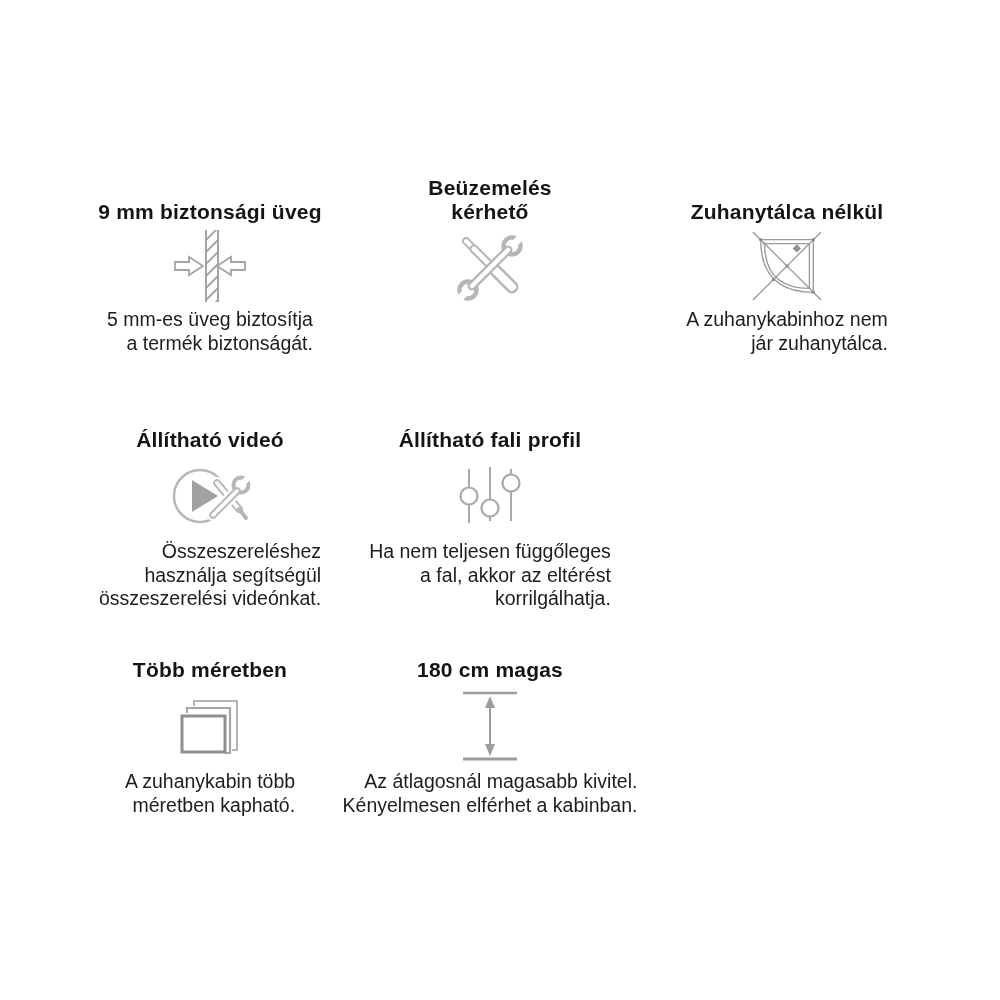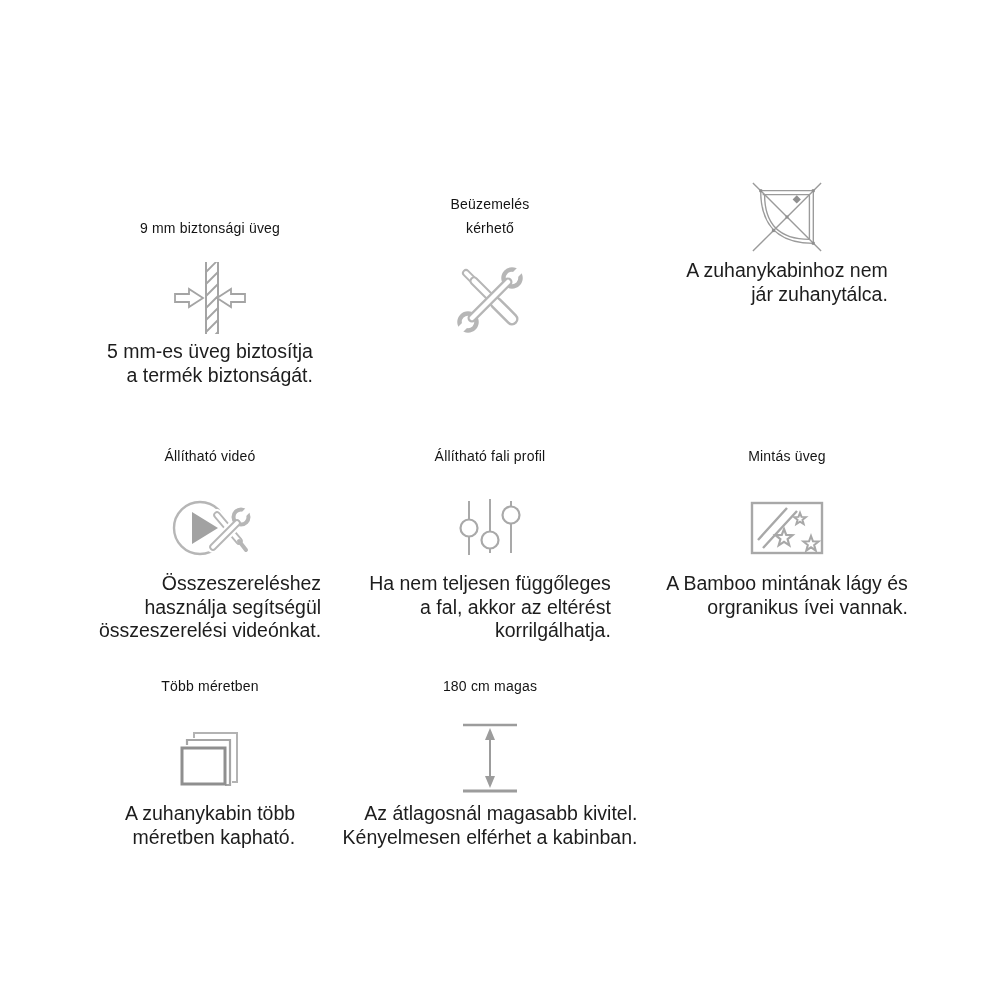--- a/index.html
+++ b/index.html
@@ -8,22 +8,22 @@
     font-family:"Liberation Sans",sans-serif;
   }
   .stage{position:absolute;inset:0;background:#ffffff;}
   .cell{
     position:absolute;width:340px;transform:translateX(-50%);
     display:flex;flex-direction:column;align-items:center;
   }
   .c1{left:210px}.c2{left:490px}.c3{left:787px}
   .r1{top:175px}.r2{top:425px}.r3{top:655px}
   .title{
-    margin:16px;display:flex;align-items:flex-end;justify-content:center;
-    font-size:14px;line-height:24px;font-weight:normal;color:#141414;
+    margin:0;display:flex;align-items:flex-end;justify-content:center;
+    font-size:21px;line-height:24px;font-weight:bold;color:#141414;
     white-space:pre-line;text-align:center;letter-spacing:.2px;
   }
   .r1 .title{height:49px}
   .r2 .title,.r3 .title{height:27px}
   .icon-box{display:flex;align-items:center;justify-content:center;}
   .r1 .icon-box{height:84px}
   .r2 .icon-box,.r3 .icon-box{height:88px}
   .desc{
     margin:0;font-size:19.5px;line-height:23.5px;color:#1d1d1d;
     white-space:pre-line;text-align:right;
@@ -71,20 +71,21 @@
         <line x1="60" y1="17" x2="70" y2="7" stroke="#ffffff" stroke-width="7"></line>
         <circle cx="16" cy="61" r="8.5" fill="none" stroke="#b6b6b6" stroke-width="4.5"></circle>
         <line x1="16" y1="61" x2="6" y2="71" stroke="#ffffff" stroke-width="7"></line>
         <line x1="20" y1="57" x2="56" y2="21" stroke="#b6b6b6" stroke-width="9" stroke-linecap="round"></line>
         <line x1="20" y1="57" x2="56" y2="21" stroke="#ffffff" stroke-width="4.5" stroke-linecap="round"></line>
       </svg>
     </div>
   </section>
 
   <section class="cell c3 r1">
+    <h3 class="title">Zuhanytálca nélkül</h3>
     <div class="icon-box">
       <svg width="76" height="76" viewBox="0 0 78 78">
         <g fill="none" stroke="#9b9b9b" stroke-width="1.4">
           <path d="M12,12 H66 M14,16 H62 M66,12 V66 M62,16 V62"></path>
           <path d="M12,12 Q12,66 66,66"></path>
           <path d="M16,16 Q16,62 62,62"></path>
           <path d="M4,4 L74,74 M74,4 L4,74"></path>
         </g>
         <g fill="#8f8f8f">
           <rect x="10.5" y="10.5" width="3" height="3"></rect>
@@ -140,39 +141,20 @@
           <circle cx="31" cy="41" r="8.5"></circle>
           <circle cx="52" cy="16" r="8.5"></circle>
         </g>
       </svg>
     </div>
     <p class="desc">Ha nem teljesen függőleges
 a fal, akkor az eltérést
 korrilgálhatja.</p>
   </section>
 
-  <section class="cell c3 r2">
-    <h3 class="title">Mintás üveg</h3>
-    <div class="icon-box">
-      <svg width="76" height="56" viewBox="0 0 76 56">
-        <defs>
-          <polygon id="star" points="0,-10 2.47,-3.4 9.51,-3.09 3.99,1.3 5.88,8.09 0,4.2 -5.88,8.09 -3.99,1.3 -9.51,-3.09 -2.47,-3.4"></polygon>
-        </defs>
-        <rect x="3" y="3" width="70" height="50" fill="#ffffff" stroke="#a8a8a8" stroke-width="2.4"></rect>
-        <path d="M9,40 L38,8 M14,48 L48,11" stroke="#a8a8a8" stroke-width="2.4" fill="none"></path>
-        <g fill="#ffffff" stroke="#a8a8a8">
-          <use href="#star" transform="translate(51,19) scale(0.62)" stroke-width="3.2"></use>
-          <use href="#star" transform="translate(35,38) scale(0.9)" stroke-width="2.4"></use>
-          <use href="#star" transform="translate(62,44) scale(0.8)" stroke-width="2.6"></use>
-        </g>
-      </svg>
-    </div>
-    <p class="desc">A Bamboo mintának lágy és
-orgranikus ívei vannak.</p>
-  </section>
 
   <section class="cell c1 r3">
     <h3 class="title">Több méretben</h3>
     <div class="icon-box">
       <svg width="62" height="60" viewBox="0 0 62 60">
         <path d="M15,10 V5 H58 V54 H53" fill="none" stroke="#b3b3b3" stroke-width="2"></path>
         <path d="M8,17 V12 H51 V57 H46" fill="none" stroke="#a6a6a6" stroke-width="2.2"></path>
         <rect x="3" y="20" width="43" height="36" fill="#ffffff" stroke="#8f8f8f" stroke-width="3"></rect>
       </svg>
     </div>

